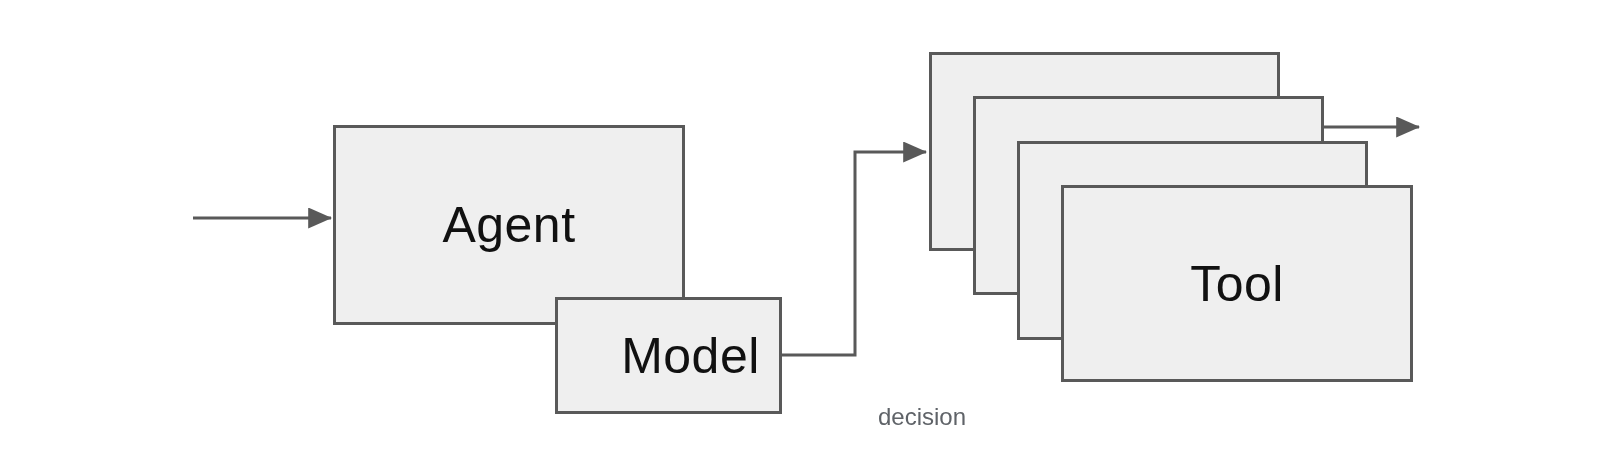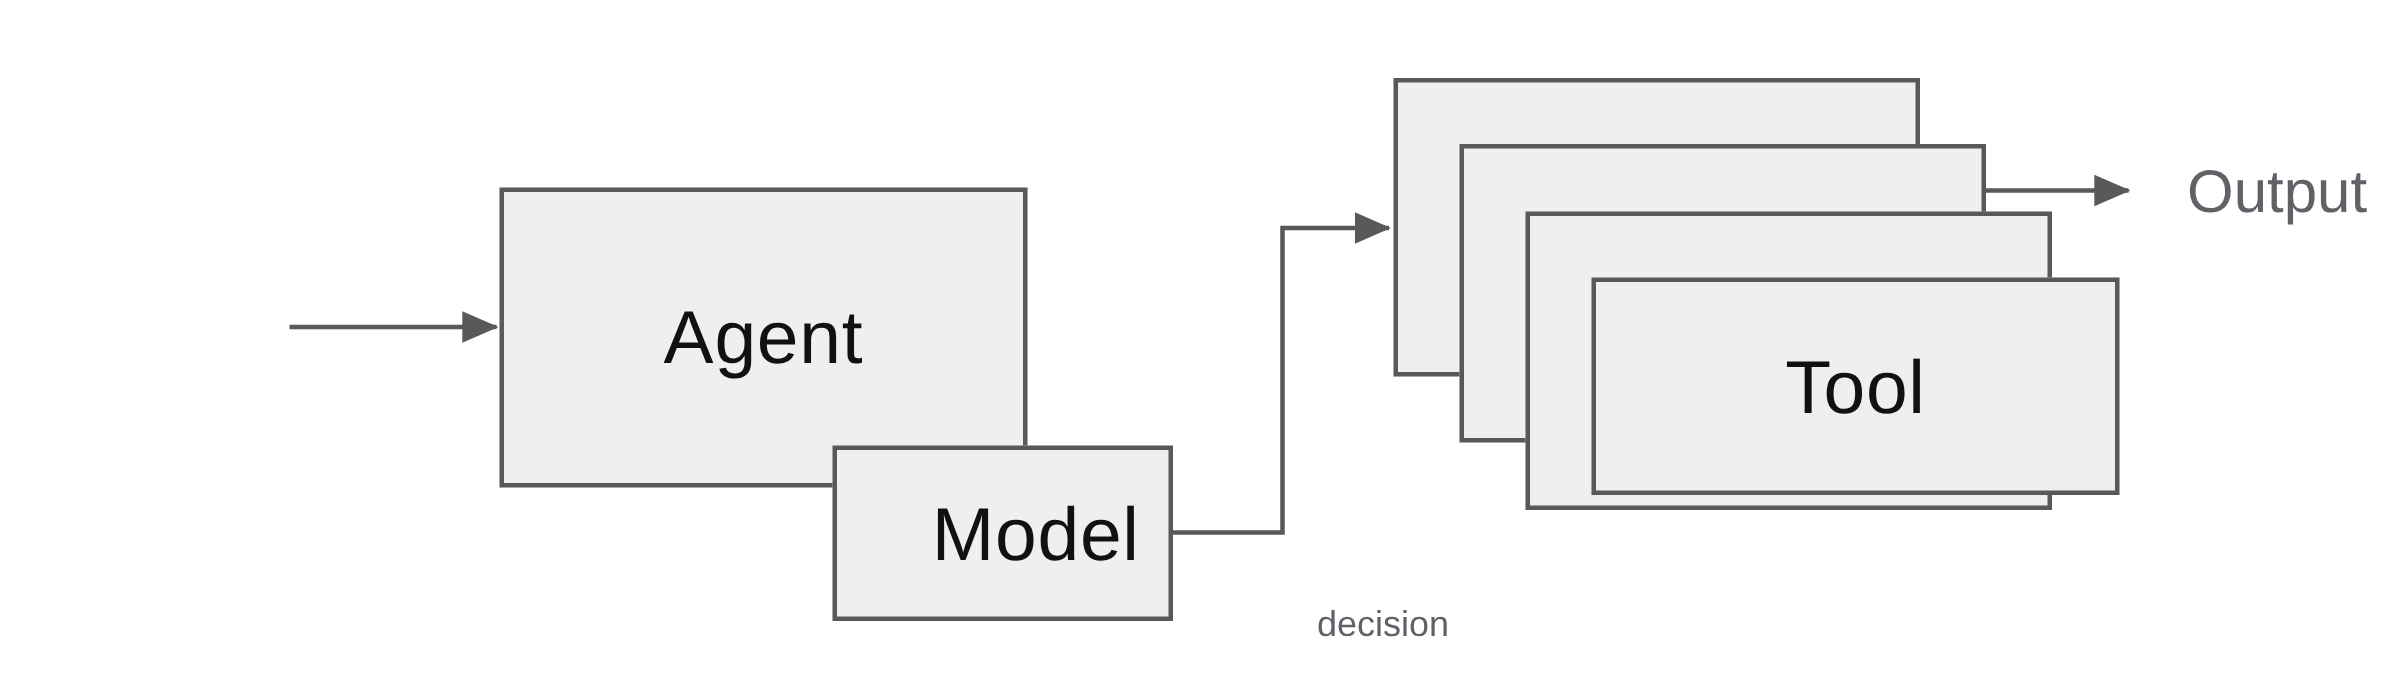--- a/index.html
+++ b/index.html
@@ -71,21 +71,20 @@
   </div>
 
   <div class="box" style="left:555px; top:297px; width:227px; height:117px;padding-left:44px;">
     <span class="node-label">Model</span>
   </div>
 
   <div class="box" style="left:929px; top:52px; width:351px; height:199px;"></div>
   <div class="box" style="left:973px; top:96px; width:351px; height:199px;"></div>
   <div class="box" style="left:1017px; top:141px; width:351px; height:199px;"></div>
 
-  <div class="box" style="left:1061px; top:185px; width:352px; height:145px;">
+  <div class="box" style="left:1061px; top:185px; width:352px; height:197px;">
     <span class="node-label">Tool</span>
   </div>
 
   <div class="label small" style="left:850px; top:402px; width:144px; text-align:center;">decision</div>
 
-  <div class="label side" style="left:1458px; top:106px;">Output</div>
 
 </div>
 
 </body></html>

